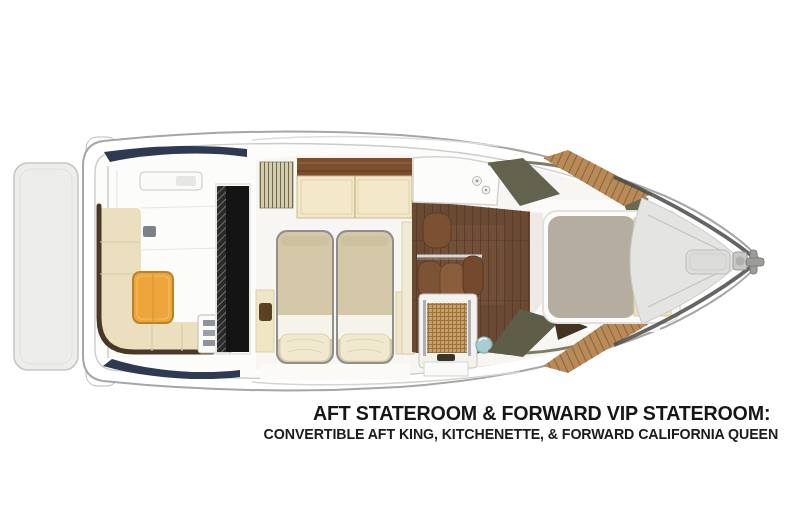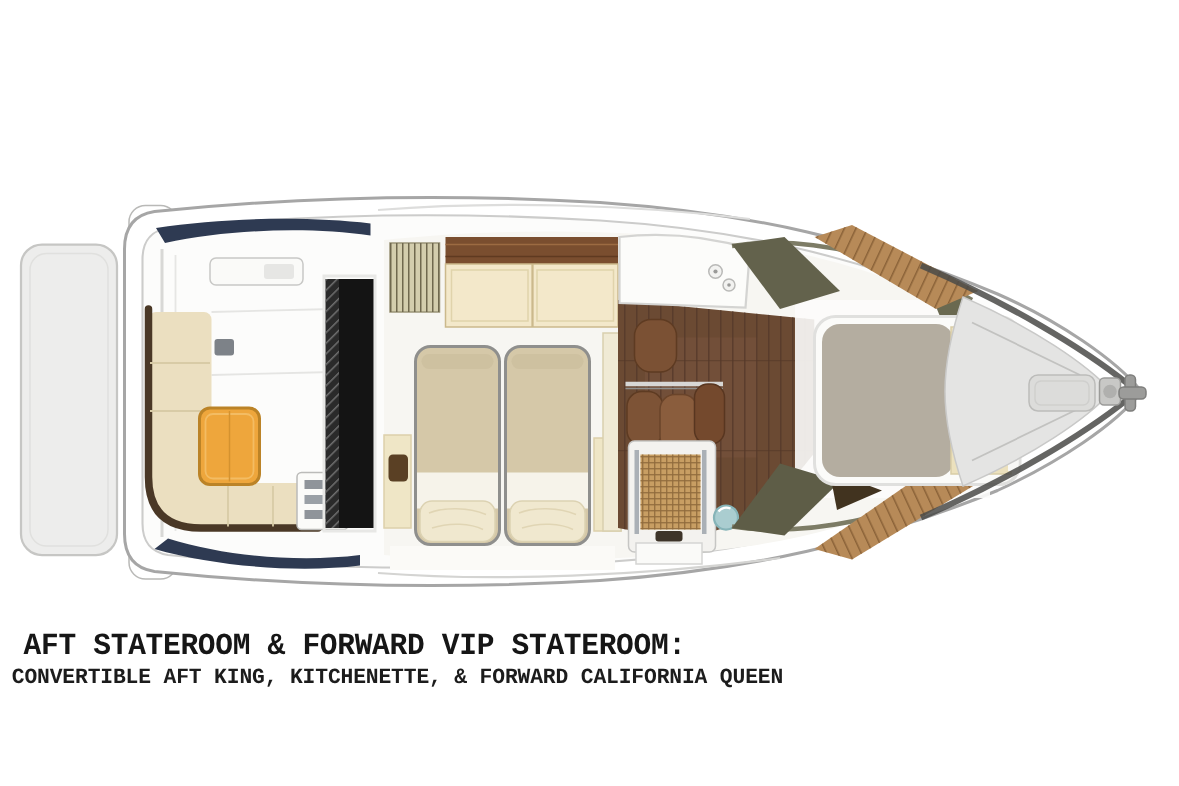--- a/index.html
+++ b/index.html
@@ -2,21 +2,21 @@
 <html><head>
 <meta charset="utf-8">
 <style>
   html,body{margin:0;padding:0;background:#ffffff;}
   .stage{
     position:relative;width:786px;height:524px;background:#ffffff;overflow:hidden;
     font-family:"Liberation Sans",sans-serif;
   }
   .plan-svg{position:absolute;left:0;top:0;}
   .caption{
-    position:absolute;left:0;right:0;top:420px;text-align:left;color:#161616;font-family:Liberation Mono, monospace;
+    position:absolute;left:0;right:0;top:401px;text-align:right;color:#161616;
   }
   .caption .l1{
     display:block;font-size:20.5px;font-weight:800;letter-spacing:-0.2px;
     transform:scaleX(.96);transform-origin:center;white-space:nowrap;
   }
   .caption .l2{
     display:block;margin-top:1px;font-size:14.5px;font-weight:600;letter-spacing:-0.1px;
     color:#1c1c1c;transform:scaleX(.98);transform-origin:center;white-space:nowrap;
   }
 </style>

